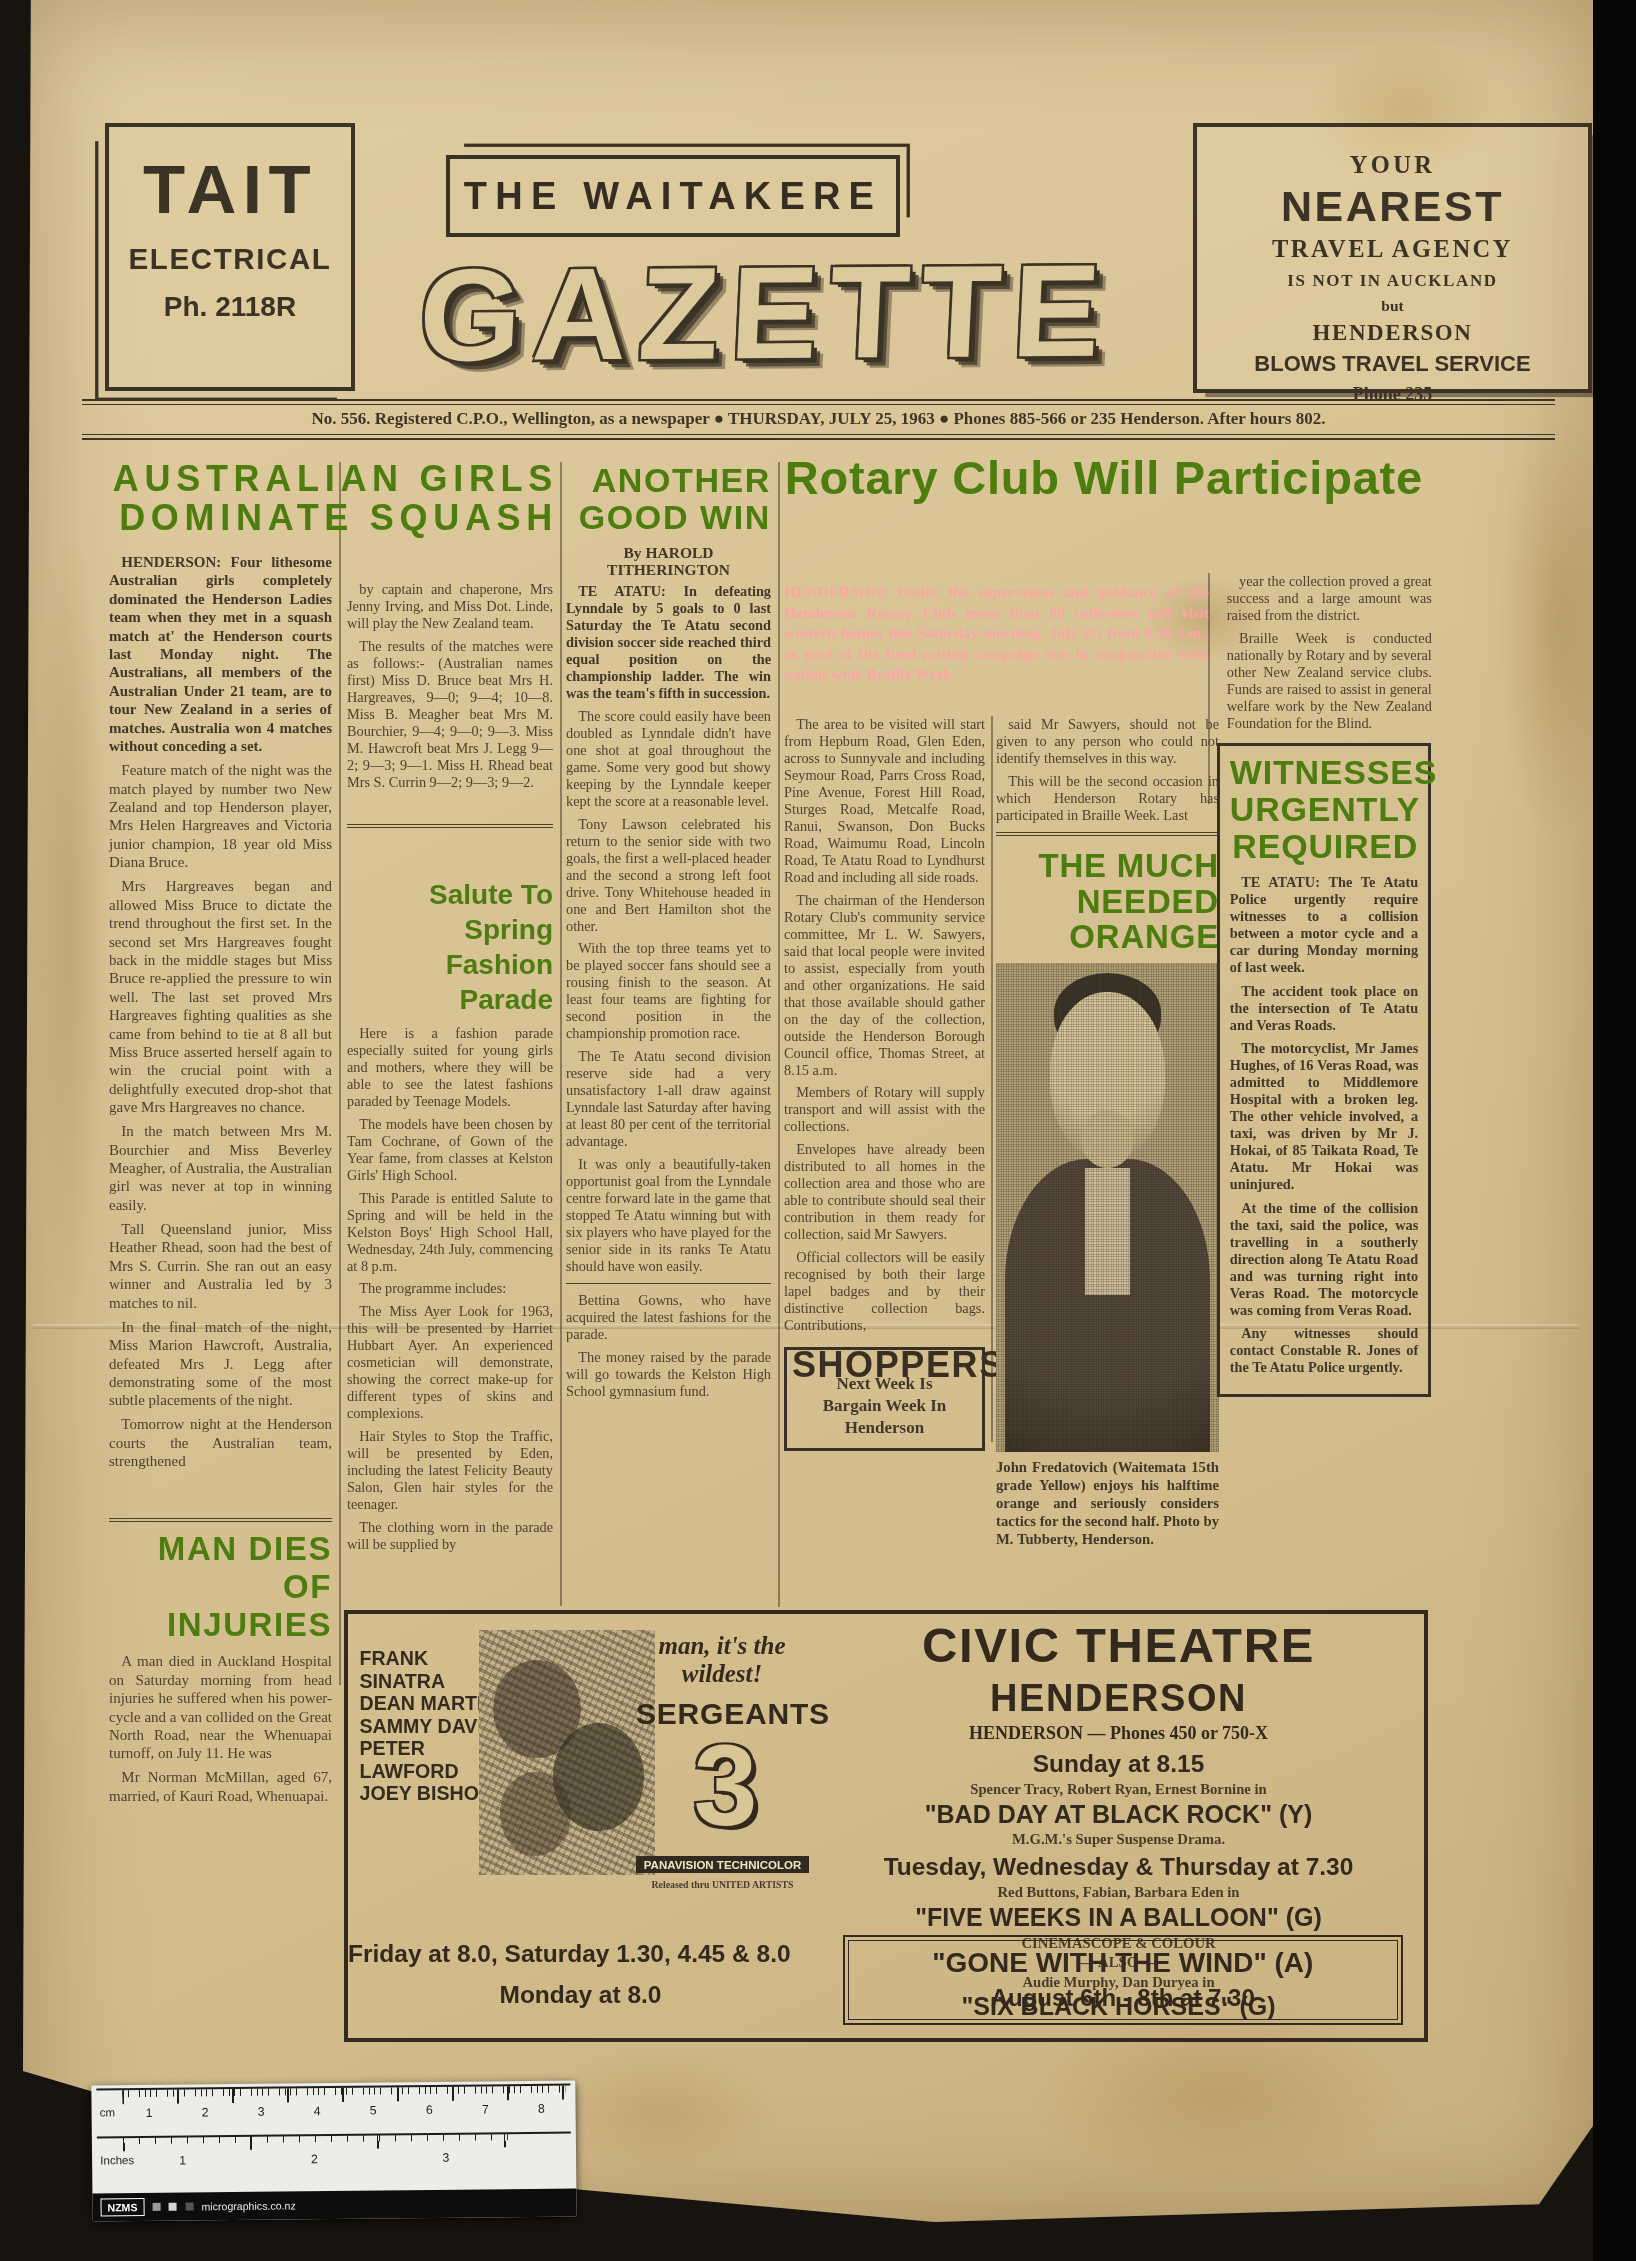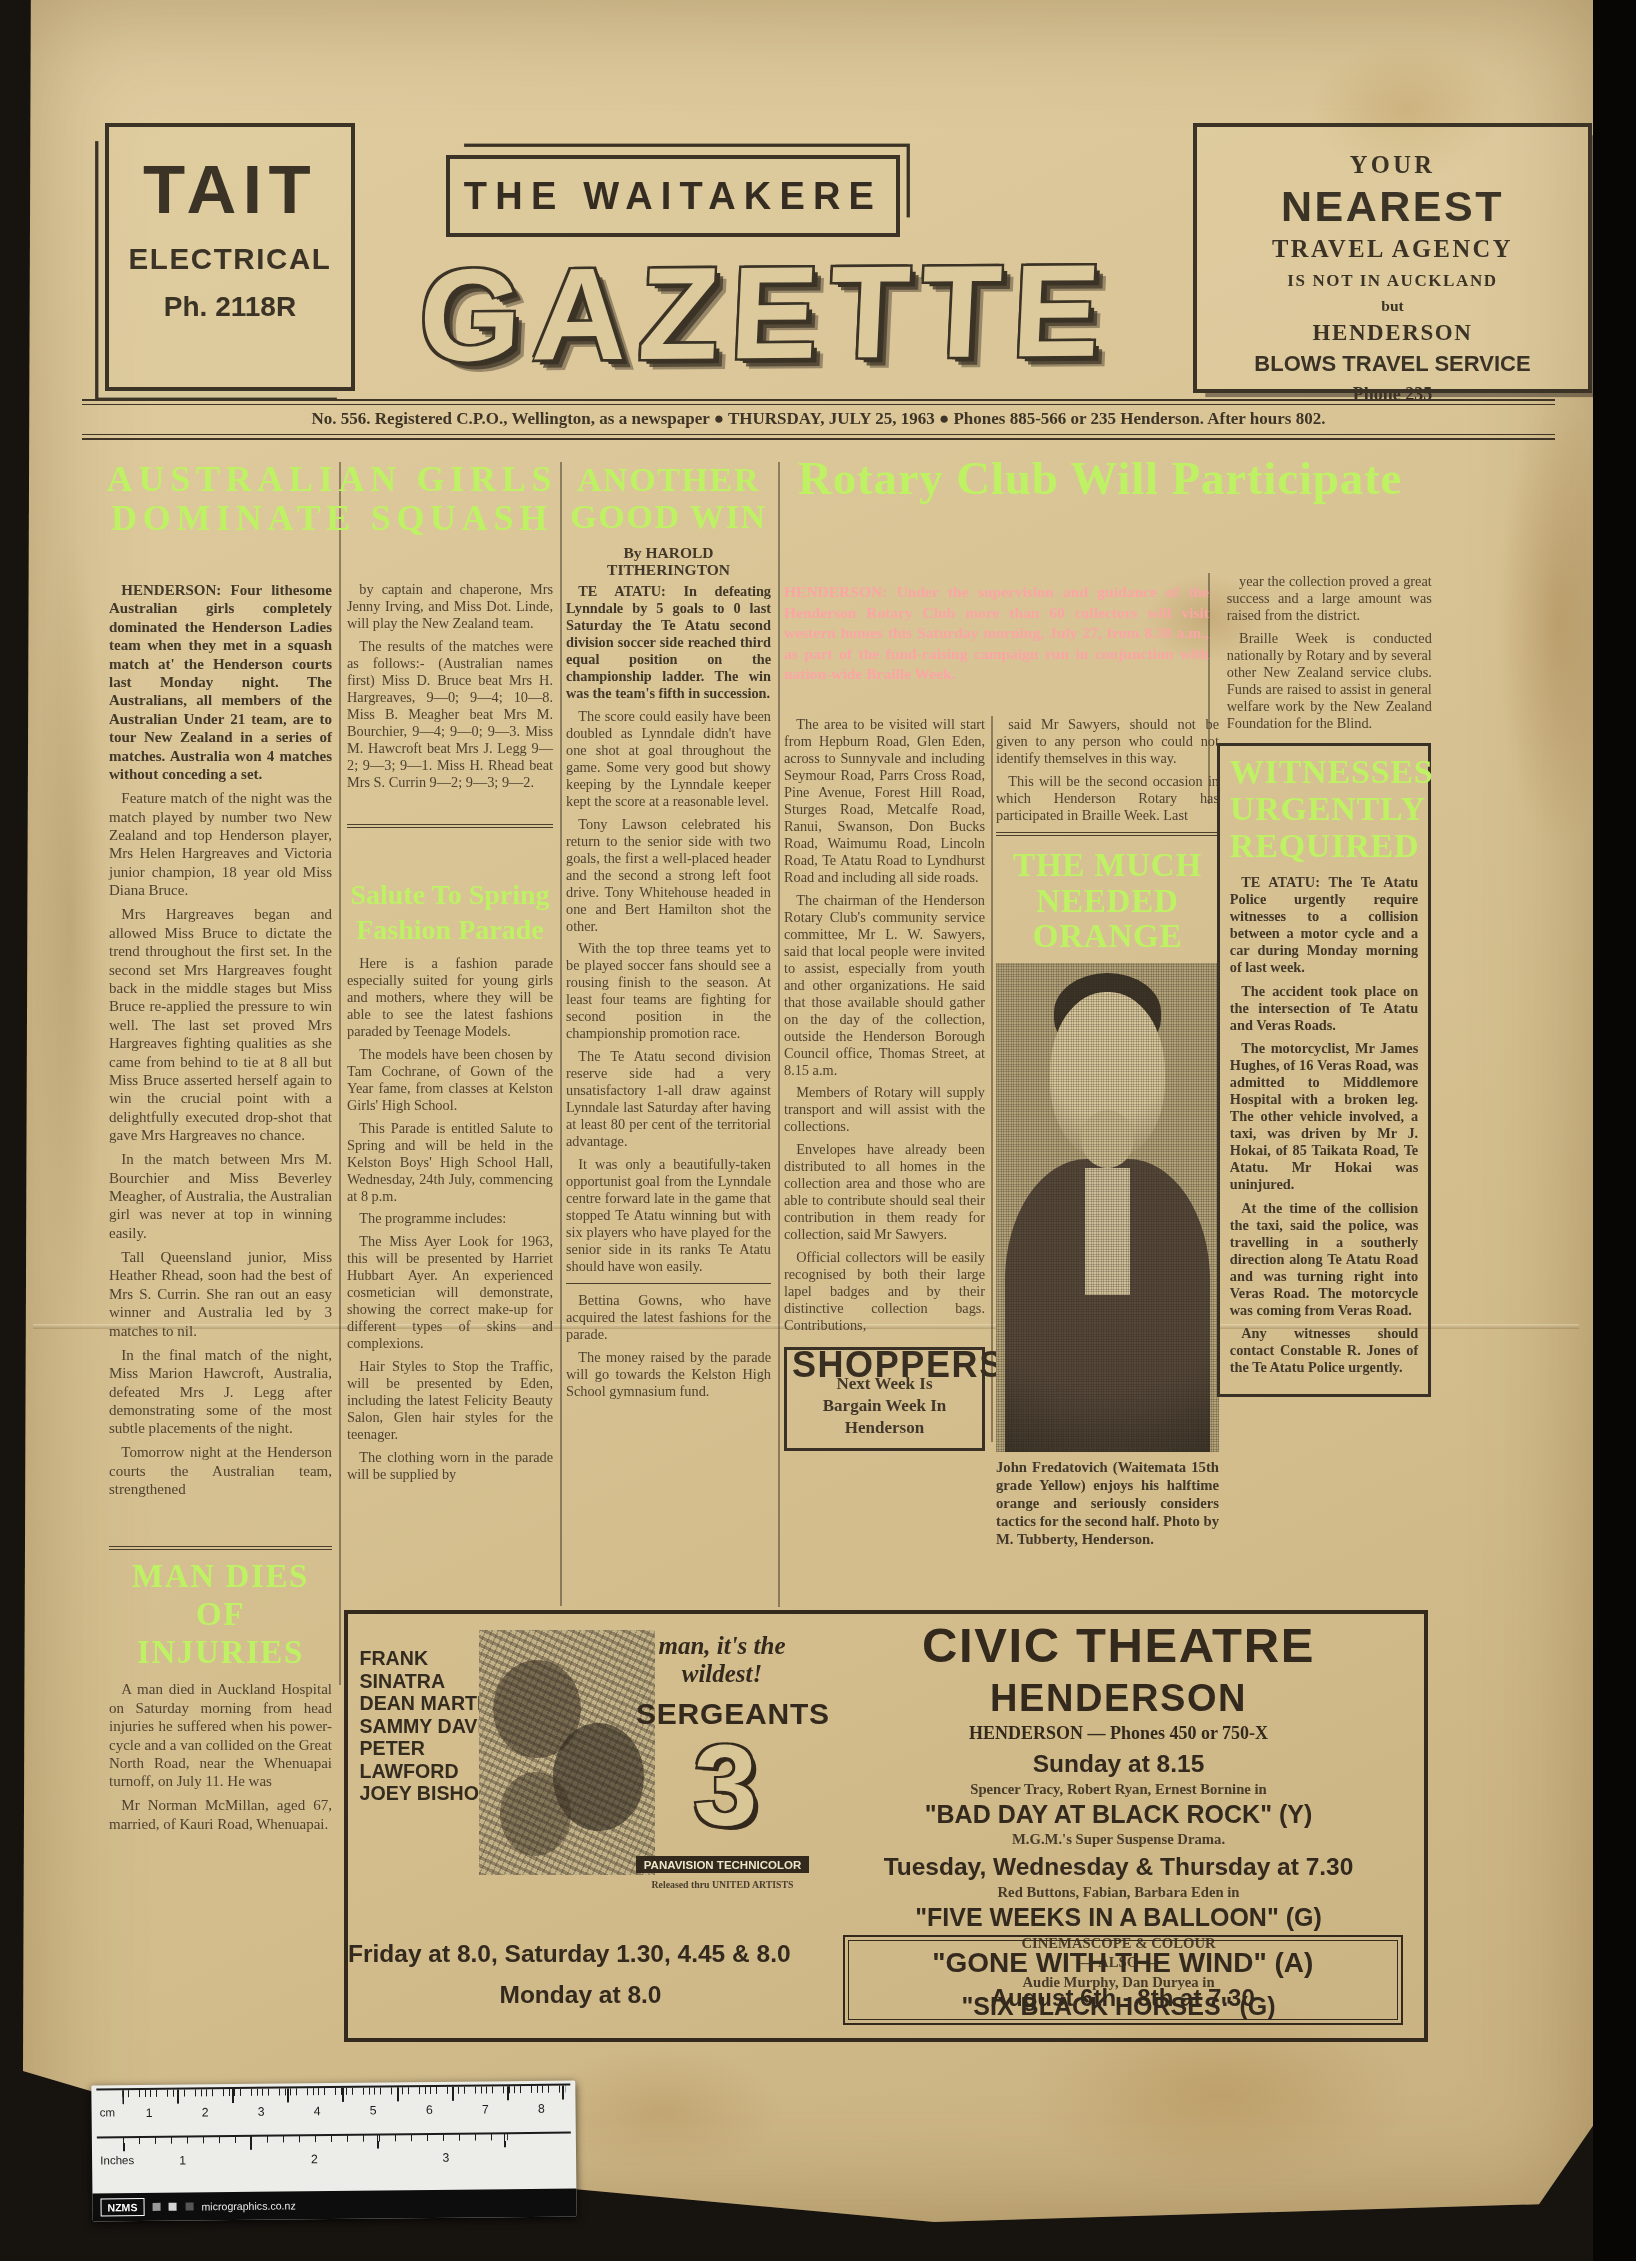--- a/index.html
+++ b/index.html
@@ -7,22 +7,22 @@
           font-family:"Liberation Serif","DejaVu Serif",serif;}
   
   .paper{position:absolute;left:23px;top:0;width:1571px;height:2222px;
          background:linear-gradient(155deg,#e0cda0 0%,#d9c496 35%,#d2bc8c 70%,#c8b080 100%);
          clip-path:polygon(0.5% 0,100% 0,100% 95.6%,96.5% 99.2%,58% 100%,21% 97.6%,0 93.2%);
          box-shadow:inset 0 0 115px rgba(98,66,22,.38);}
   .stain{position:absolute;border-radius:50%;pointer-events:none;}
   .crease{position:absolute;left:33px;width:1546px;height:4.9px;top:1324px;
           background:linear-gradient(rgba(255,248,220,.35),rgba(110,80,40,.28));}
   .sans{font-family:"Liberation Sans","DejaVu Sans",sans-serif;}
-  .headline{font-family:Liberation Serif, serif;font-weight:700;color:#bef264;
-            text-align:center;line-height:1.08;}
+  .headline{font-family:Liberation Sans, sans-serif;font-weight:700;color:#4d7c0f;
+            text-align:right;line-height:1.08;}
   .body-col{position:absolute;font-size:14.3px;line-height:17px;color:#4e4230;text-align:justify;}
   .body-col p{margin:0 0 5.7px;text-indent:12.3px;}
   .bold-first p:first-child{font-weight:700;color:#42382a;}
   .vrule{position:absolute;width:1.6px;background:rgba(64,54,40,.5);}
   .drule{border:0;border-top:1.6px solid #4a3e2c;border-bottom:0.8px solid #4a3e2c;height:2.5px;
          margin:8.2px 0;background:transparent;}
   .srule{border:0;border-top:1.6px solid #4a3e2c;margin:8.2px 0;}
   
   .tait-box{position:absolute;left:105px;top:123px;width:242px;height:260px;border:4.9px solid #3b3326;
             background:rgba(224,205,160,.35);text-align:center;color:#3b3326;
@@ -198,21 +198,21 @@
   <div class="vrule" style="left:560px;top:462px;height:1144px;"></div>
   <div class="vrule" style="left:778px;top:462px;height:1145px;"></div>
   <div class="vrule" style="left:991px;top:716px;height:726px;"></div>
   <div class="vrule" style="left:1208px;top:573px;height:231px;"></div>
 
   <div class="headline h-squash">
     <div>AUSTRALIAN GIRLS</div>
     <div>DOMINATE SQUASH</div>
   </div>
 
-  <div class="body-col" style="left:109px;top:581px;width:223px;font-size:15px;line-height:18.4px;">
+  <div class="body-col" style="left:109px;top:553px;width:223px;font-size:15px;line-height:18.4px;">
     <div class="bold-first">
         <p>HENDERSON: Four lithesome Australian girls completely dominated the Henderson Ladies team when they met in a squash match at' the Henderson courts last Monday night. The Australians, all members of the Australian Under 21 team, are to tour New Zealand in a series of matches. Australia won 4 matches without conceding a set.</p>
         <p>Feature match of the night was the match played by number two New Zealand and top Henderson player, Mrs Helen Hargreaves and Victoria junior champion, 18 year old Miss Diana Bruce.</p>
         <p>Mrs Hargreaves began and allowed Miss Bruce to dictate the trend throughout the first set. In the second set Mrs Hargreaves fought back in the middle stages but Miss Bruce re-applied the pressure to win well. The last set proved Mrs Hargreaves fighting qualities as she came from behind to tie at 8 all but Miss Bruce asserted herself again to win the crucial point with a delightfully executed drop-shot that gave Mrs Hargreaves no chance.</p>
         <p>In the match between Mrs M. Bourchier and Miss Beverley Meagher, of Australia, the Australian girl was never at top in winning easily.</p>
         <p>Tall Queensland junior, Miss Heather Rhead, soon had the best of Mrs S. Currin. She ran out an easy winner and Australia led by 3 matches to nil.</p>
         <p>In the final match of the night, Miss Marion Hawcroft, Australia, defeated Mrs J. Legg after demonstrating some of the most subtle placements of the night.</p>
         <p>Tomorrow night at the Henderson courts the Australian team, strengthened</p>
       </div>
     <hr class="drule" style="margin-top:47px;">

